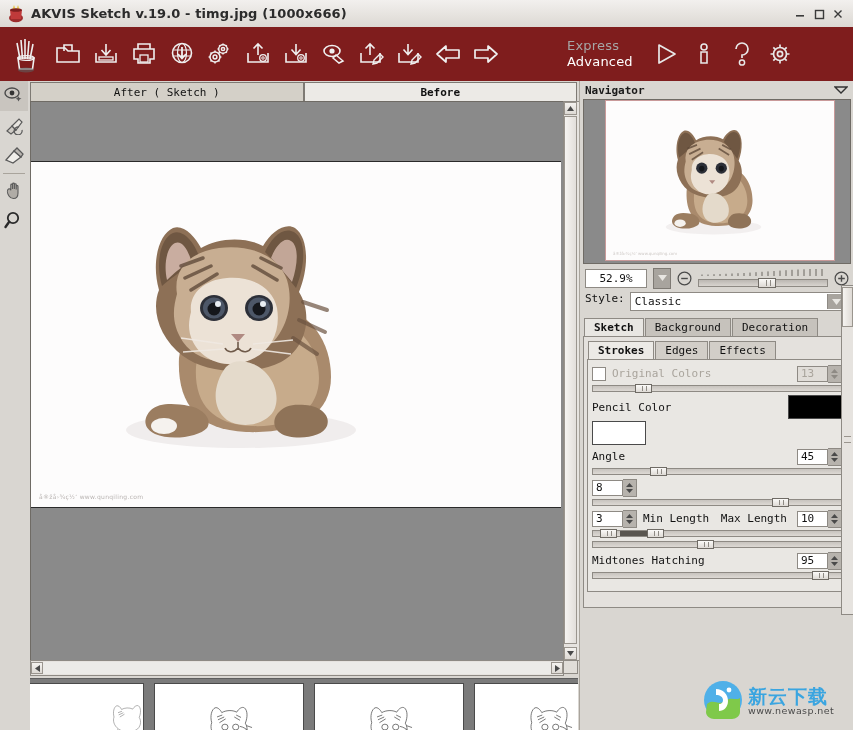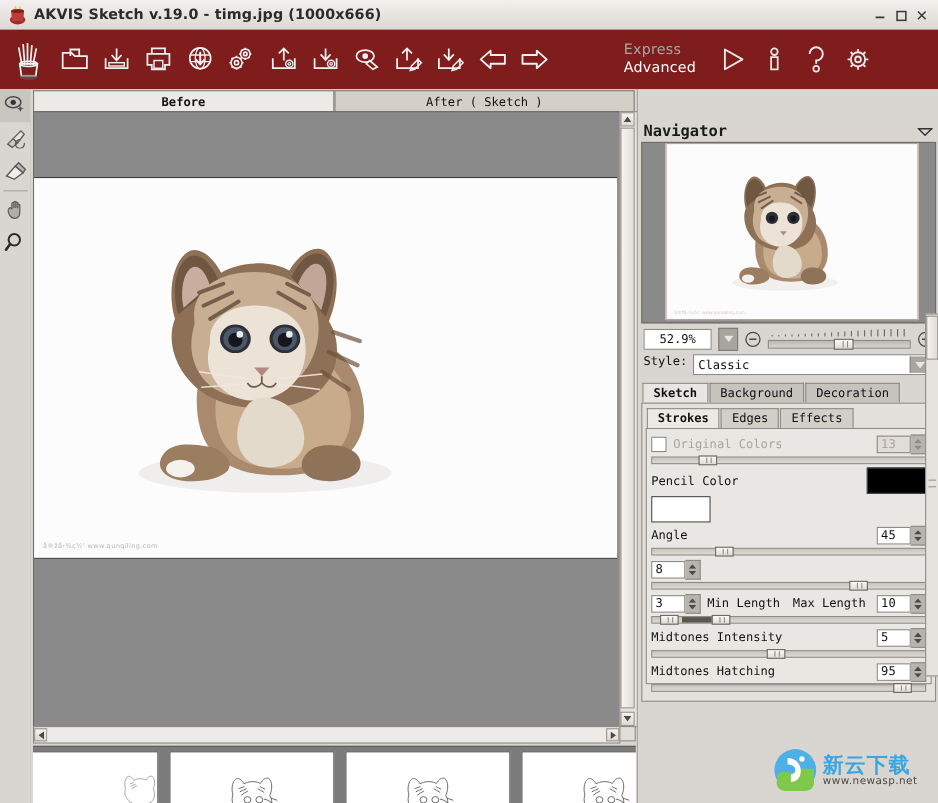--- a/index.html
+++ b/index.html
@@ -135,21 +135,21 @@
   .thumb .tw{position:absolute;left:6px;bottom:4px;font-size:4px;color:#c4c0bd;
     font-family:"DejaVu Sans",sans-serif;white-space:nowrap;}
 
   
   .rpanel{
     position:absolute;left:579px;top:81px;width:274px;height:649px;
     background:#d9d6d1;border-left:1px solid #a9a49c;
   }
   .nav-header{
     height:18px;display:flex;align-items:center;justify-content:space-between;
-    padding:0 6px 0 5px;font-weight:bold;font-size:14px;color:#1a1a1a;margin-top:30px;
+    padding:0 6px 0 5px;font-weight:bold;font-size:11px;color:#1a1a1a;
   }
   .nav-box{
     margin:0 3px;height:163px;background:#8a8a8a;border:1px solid #6f6b65;
     position:relative;overflow:hidden;
   }
   .nav-img{
     position:absolute;left:21px;top:0;width:230px;height:161px;background:#fdfdfd;
   }
   .nav-frame{
     position:absolute;left:21px;top:0;width:230px;height:161px;
@@ -539,22 +539,22 @@
           <circle cx="10" cy="8" r="5.2" fill="none" stroke="#2a2a2a" stroke-width="1.8"></circle>
           <path d="M6.2 11.8 L2.5 17" stroke="#2a2a2a" stroke-width="2.4" stroke-linecap="round"></path>
         </svg>
       </span>
     </div>
   </div>
 
   <div class="imgpane">
 
     <div class="tabs">
+      <div class="tab">After ( Sketch )</div>
       <div class="tab active">Before</div>
-      <div class="tab">After ( Sketch )</div>
     </div>
 
     <div class="canvaswrap">
       <div class="photo">
         <svg width="530" height="345" viewBox="0 0 530 345">
           <rect width="530" height="345" fill="#fdfcfc"></rect>
           <g>
 
             <ellipse cx="210" cy="268" rx="115" ry="18" fill="#f0eded"></ellipse>
 
@@ -914,34 +914,20 @@
           </div>
           <div class="slider">
             <div class="strack"></div>
             <div class="sfill" style="left:11%;width:11%;"></div>
             <div class="sthumb" style="left:3%;"></div>
             <div class="sthumb" style="left:22%;"></div>
           </div>
         </div>
 
         <div class="ctrl">
-          <div class="ctrl-row">
-            <div class="ctrl-label">Midtones Intensity</div>
-            <div class="spin">
-              <div class="val">5</div>
-              <div class="arrows">
-                <svg width="7" height="4" viewBox="0 0 7 4">
-                    <path d="M3.5 0 L7 4 L0 4 Z" fill="#4a4a4a"></path>
-                  </svg>
-                <svg width="7" height="4" viewBox="0 0 7 4">
-                    <path d="M0 0 L7 0 L3.5 4 Z" fill="#4a4a4a"></path>
-                  </svg>
-              </div>
-            </div>
-          </div>
           <div class="slider">
             <div class="strack"></div>
             <div class="sthumb" style="left:42%;"></div>
           </div>
         </div>
 
         <div class="ctrl">
           <div class="ctrl-row">
             <div class="ctrl-label">Midtones Hatching</div>
             <div class="spin">

